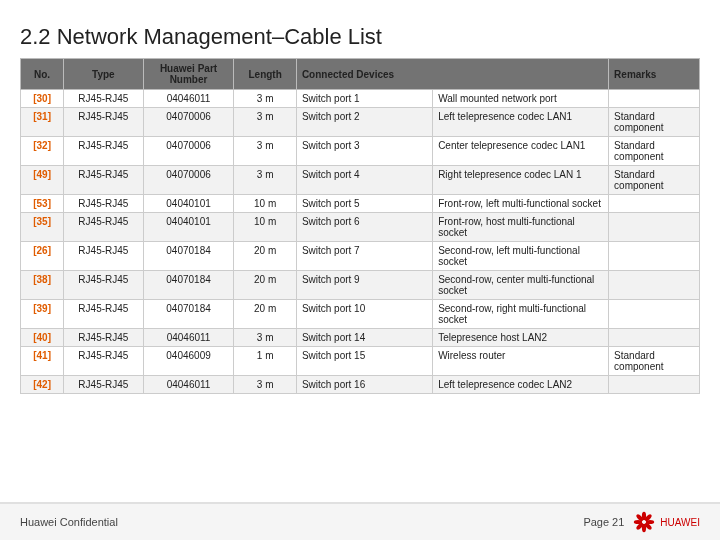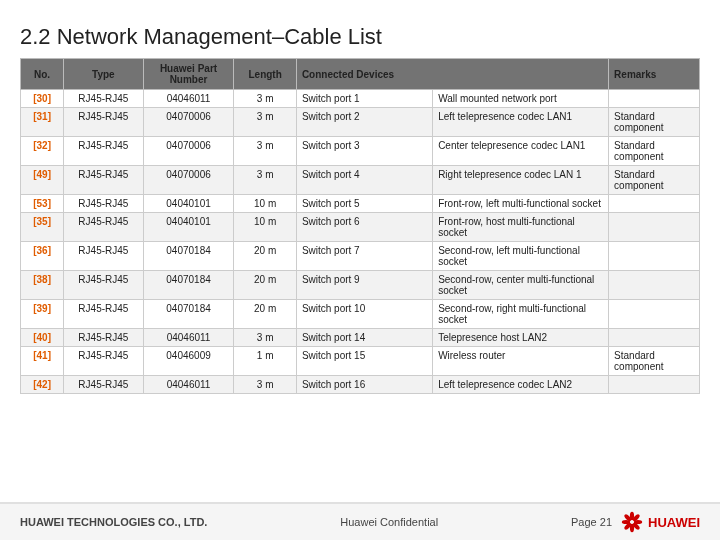--- a/index.html
+++ b/index.html
@@ -92,22 +92,22 @@
     .huawei-logo {
       display: flex;
       align-items: center;
       gap: 4px;
     }
     .huawei-flower {
       width: 24px;
       height: 24px;
     }
     .huawei-text {
-      font-size: 13px;
-      font-weight: bold;
+      font-size: 10px;
+      font-weight: normal;
       color: #c00;
     }
   </style>
 </head>
 <body>
 
 <div class="page-title">
   <span>2.2 Network Management</span><span style="font-weight:normal;">–Cable List</span>
 </div>
 
@@ -171,21 +171,21 @@
       <tr>
         <td class="col-no"><span class="no-badge">[35]</span></td>
         <td class="col-type">RJ45-RJ45</td>
         <td class="col-part">04040101</td>
         <td class="col-length">10 m</td>
         <td class="col-connected">Switch port 6</td>
         <td class="col-device-desc">Front-row, host multi-functional socket</td>
         <td class="col-remarks"></td>
       </tr>
       <tr>
-        <td class="col-no"><span class="no-badge">[36]</span></td>
+        <td class="col-no"><span class="no-badge">[26]</span></td>
         <td class="col-type">RJ45-RJ45</td>
         <td class="col-part">04070184</td>
         <td class="col-length">20 m</td>
         <td class="col-connected">Switch port 7</td>
         <td class="col-device-desc">Second-row, left multi-functional socket</td>
         <td class="col-remarks"></td>
       </tr>
       <tr>
         <td class="col-no"><span class="no-badge">[38]</span></td>
         <td class="col-type">RJ45-RJ45</td>
@@ -228,21 +228,20 @@
         <td class="col-part">04046011</td>
         <td class="col-length">3 m</td>
         <td class="col-connected">Switch port 16</td>
         <td class="col-device-desc">Left telepresence codec LAN2</td>
         <td class="col-remarks"></td>
       </tr>
     </tbody>
 </table>
 
 <div class="footer">
-  <span class="footer-left">HUAWEI TECHNOLOGIES CO., LTD.</span>
   <span class="footer-center">Huawei Confidential</span>
   <div class="footer-right">
     <span>Page 21</span>
     <div class="huawei-logo">
       <svg class="huawei-flower" viewBox="0 0 40 40">
 
         <g transform="translate(20,20)">
           <ellipse cx="0" cy="-10" rx="3.5" ry="7" fill="#c00" transform="rotate(0)"></ellipse>
           <ellipse cx="0" cy="-10" rx="3.5" ry="7" fill="#c00" transform="rotate(45)"></ellipse>
           <ellipse cx="0" cy="-10" rx="3.5" ry="7" fill="#c00" transform="rotate(90)"></ellipse>

